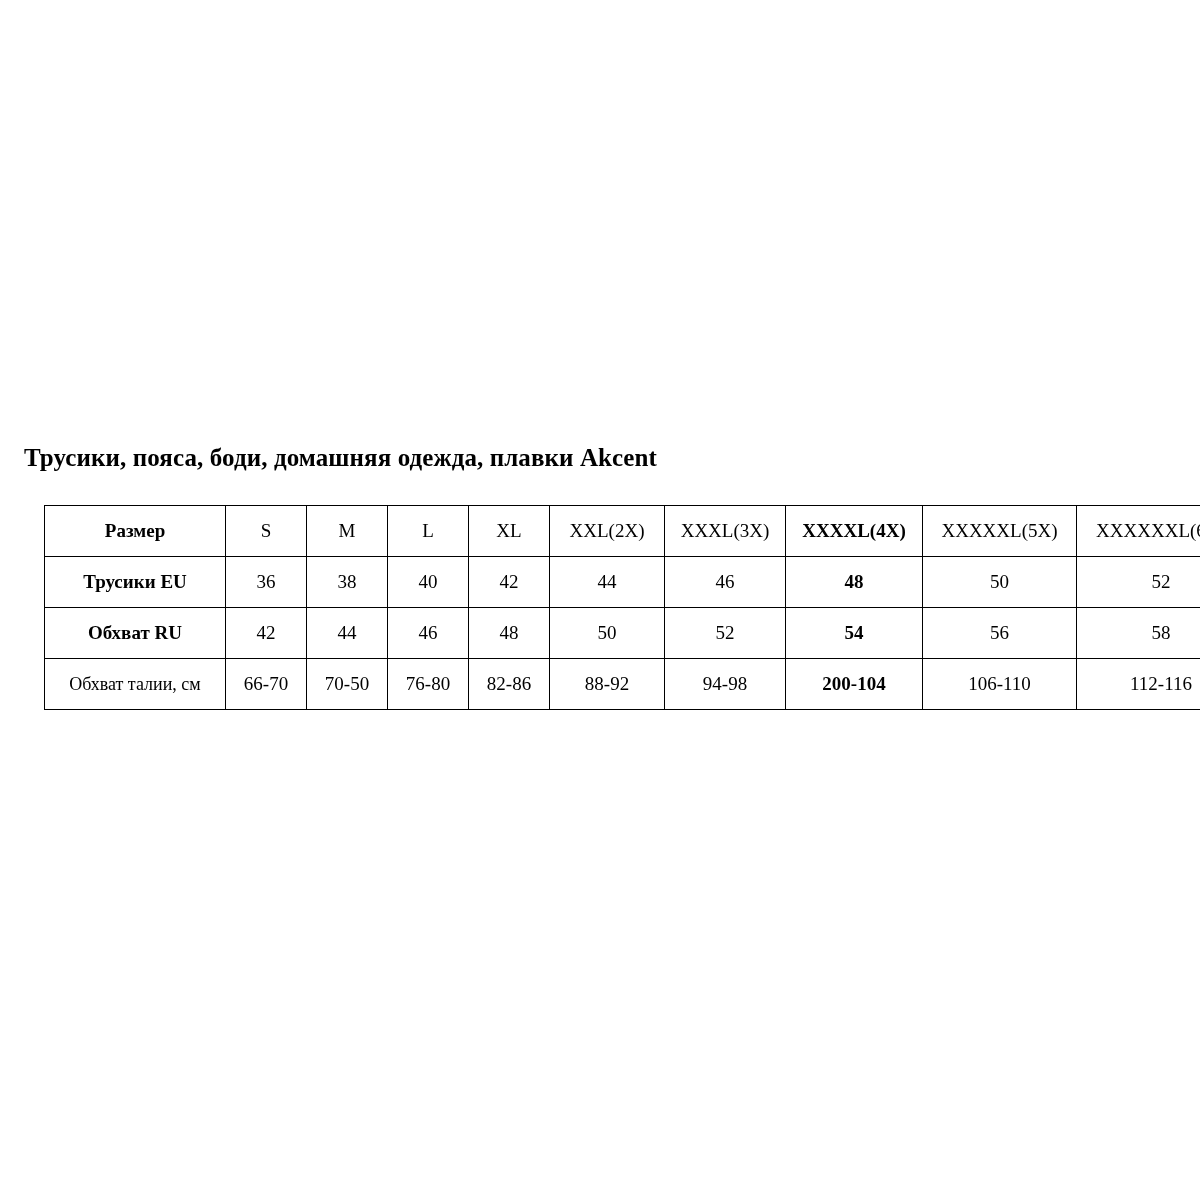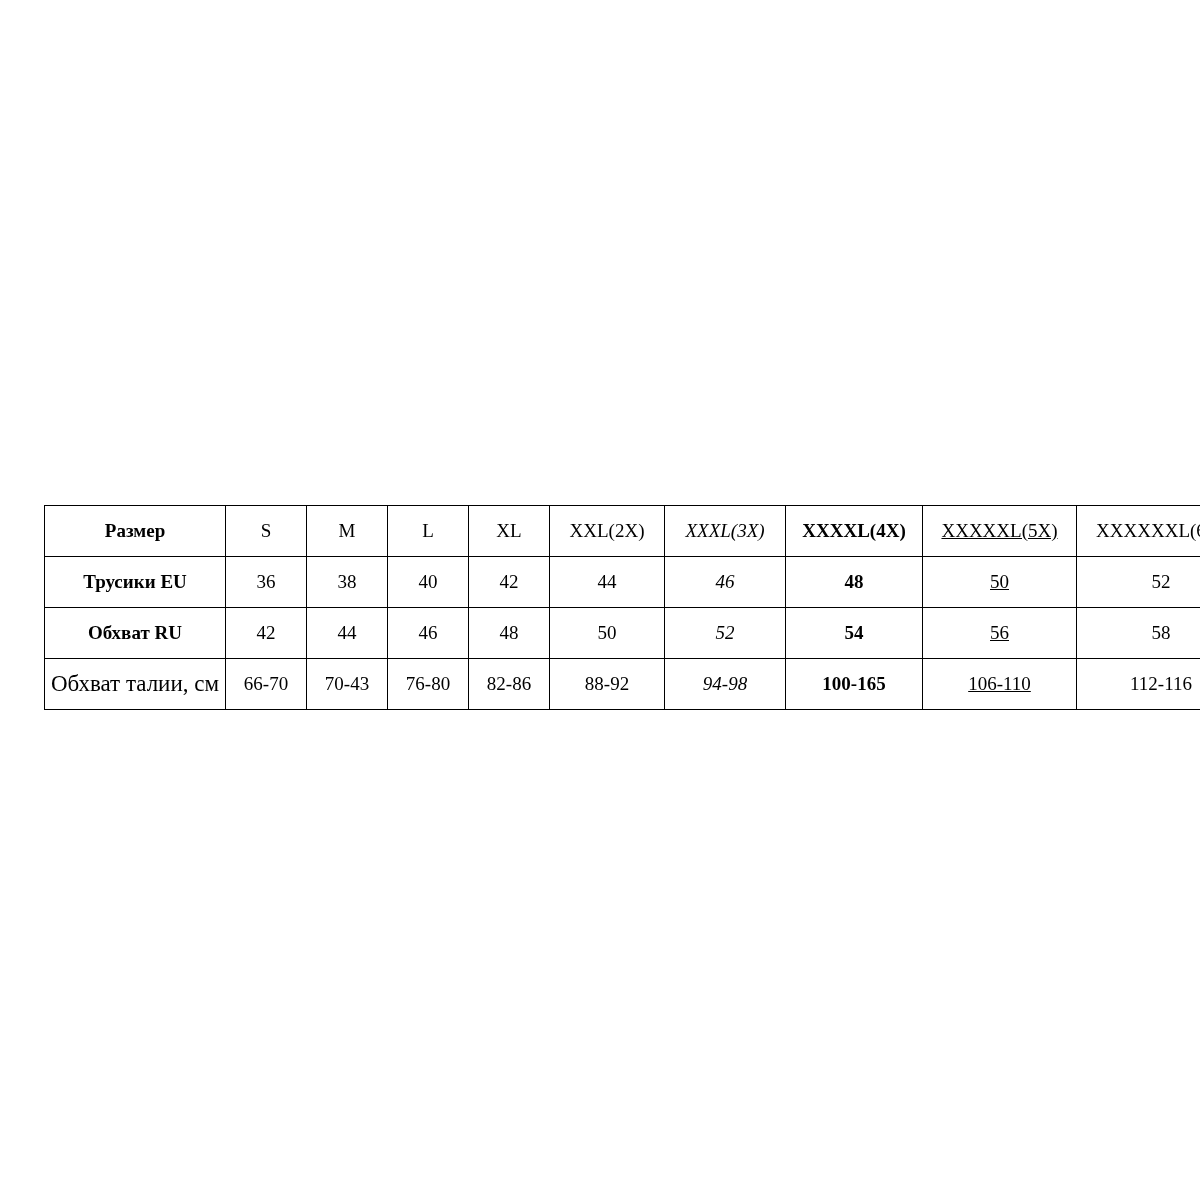--- a/index.html
+++ b/index.html
@@ -53,37 +53,38 @@
     padding: 0 4px;
     font-weight: normal;
     white-space: nowrap;
   }
   table.size-table .rowhead {
     font-weight: bold;
     width: 172px;
   }
   table.size-table tr.measure-row .rowhead {
     font-weight: normal;
-    font-size: 23px;
+    font-size: 18px;
   }
   table.size-table td.c0 { width: 72px; }
   table.size-table td.c1 { width: 72px; }
   table.size-table td.c2 { width: 72px; }
   table.size-table td.c3 { width: 72px; }
   table.size-table td.c4 { width: 106px; }
-  table.size-table td.c5 { width: 112px; font-style: italic; }
+  table.size-table td.c5 { width: 112px; }
   table.size-table td.c6 { width: 128px; font-weight: bold; }
-  table.size-table td.c7 { width: 145px; text-decoration: underline; }
+  table.size-table td.c7 { width: 145px; }
   table.size-table td.c8 { width: 160px; }
 </style>
 </head>
 <body>
 
 <div class="page">
 
+  <div class="title">Трусики, пояса, боди, домашняя одежда, плавки Akcent</div>
 
   <div class="table-wrap">
     <table class="size-table">
       <tbody>
         <tr>
           <td class="rowhead">Размер</td>
           <td class="c0">S</td>
           <td class="c1">M</td>
           <td class="c2">L</td>
           <td class="c3">XL</td>
@@ -116,26 +117,26 @@
           <td class="c4">50</td>
           <td class="c5">52</td>
           <td class="c6">54</td>
           <td class="c7">56</td>
           <td class="c8">58</td>
         </tr>
 
         <tr class="measure-row">
           <td class="rowhead">Обхват талии, см</td>
           <td class="c0">66-70</td>
-          <td class="c1">70-43</td>
+          <td class="c1">70-50</td>
           <td class="c2">76-80</td>
           <td class="c3">82-86</td>
           <td class="c4">88-92</td>
           <td class="c5">94-98</td>
-          <td class="c6">100-165</td>
+          <td class="c6">200-104</td>
           <td class="c7">106-110</td>
           <td class="c8">112-116</td>
         </tr>
       </tbody>
     </table>
   </div>
 
 </div>
 
 </body></html>

